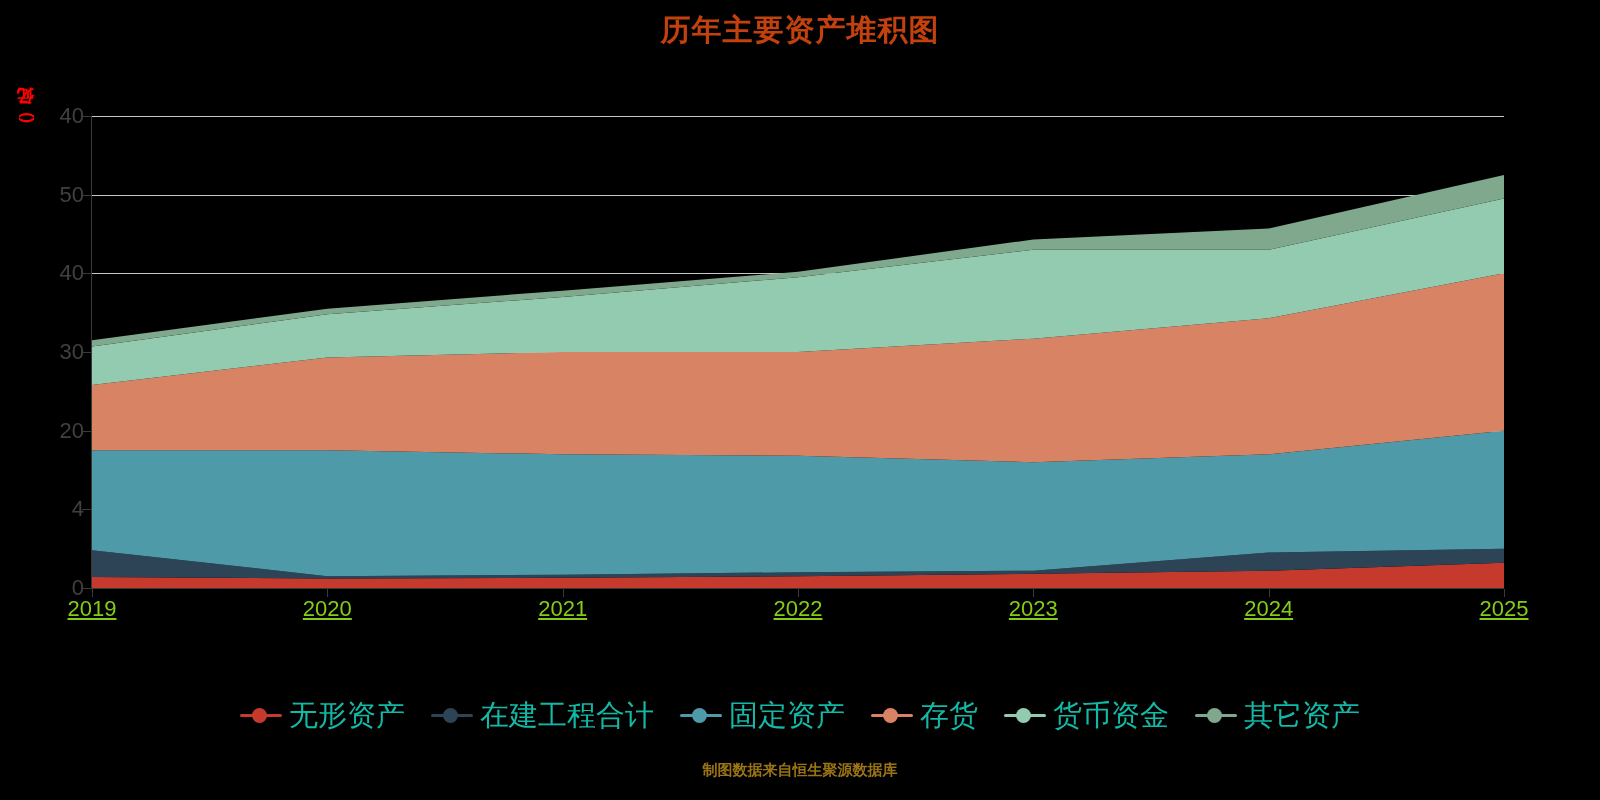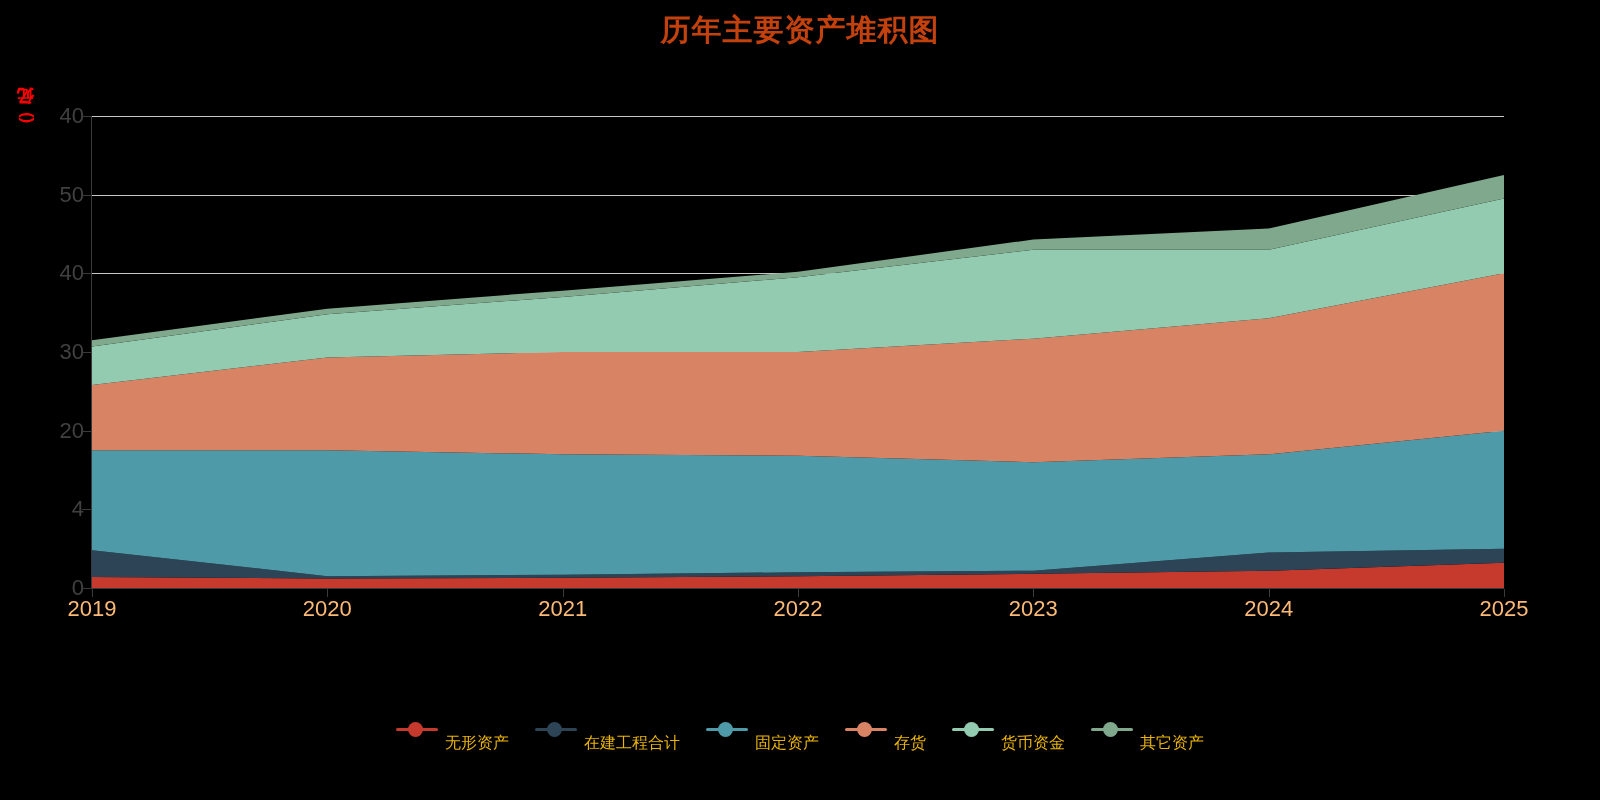--- a/index.html
+++ b/index.html
@@ -97,23 +97,24 @@
     height: 1px;
     background: #3a3a3a;
   }
 
   .x-tick-label {
     position: absolute;
     top: 597px;
     width: 110px;
     margin-left: -55px;
     text-align: center;
-    color: #fdba74;
+    color: #84cc16;
     font-size: 22px;
     line-height: 24px;
+    text-decoration: underline;
   }
   .x-tick-mark {
     position: absolute;
     top: 589px;
     width: 1px;
     height: 8px;
     background: #3a3a3a;
   }
 
   #y-axis-title {
@@ -161,25 +162,24 @@
   }
   .legend-marker .lm-dot {
     position: absolute;
     left: 12px;
     top: 0px;
     width: 15px;
     height: 15px;
     border-radius: 50%;
   }
   .legend-label {
-    color: #eab308;
-    font-size: 16px;
+    color: #14b8a6;
+    font-size: 29px;
     line-height: 26px;
     white-space: nowrap;
-    margin-top: 28px;
   }
 
   #footer-note {
     position: absolute;
     left: 0;
     top: 760px;
     width: 1600px;
     text-align: center;
     color: #9a7314;
     font-size: 15px;
@@ -289,13 +289,14 @@
       </div>
       <div class="legend-item">
         <span class="legend-marker">
           <span class="lm-line" style="background: rgb(127, 168, 141);"></span>
           <span class="lm-dot" style="background: rgb(127, 168, 141);"></span>
         </span>
         <span class="legend-label">其它资产</span>
       </div>
     </div>
 
+  <div id="footer-note">制图数据来自恒生聚源数据库</div>
 </div>
 
 </body></html>

